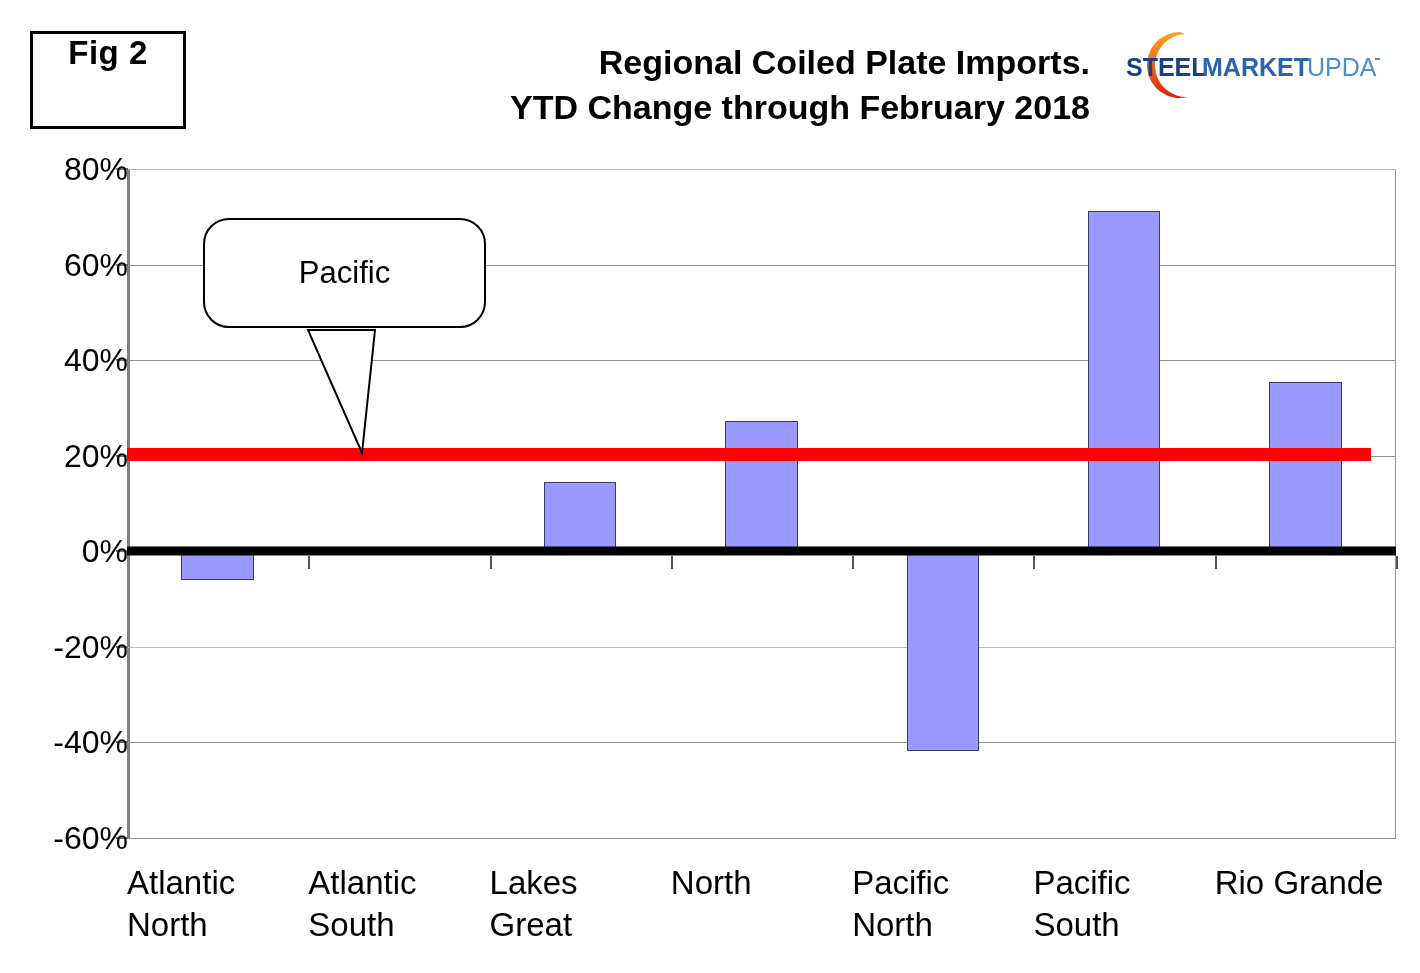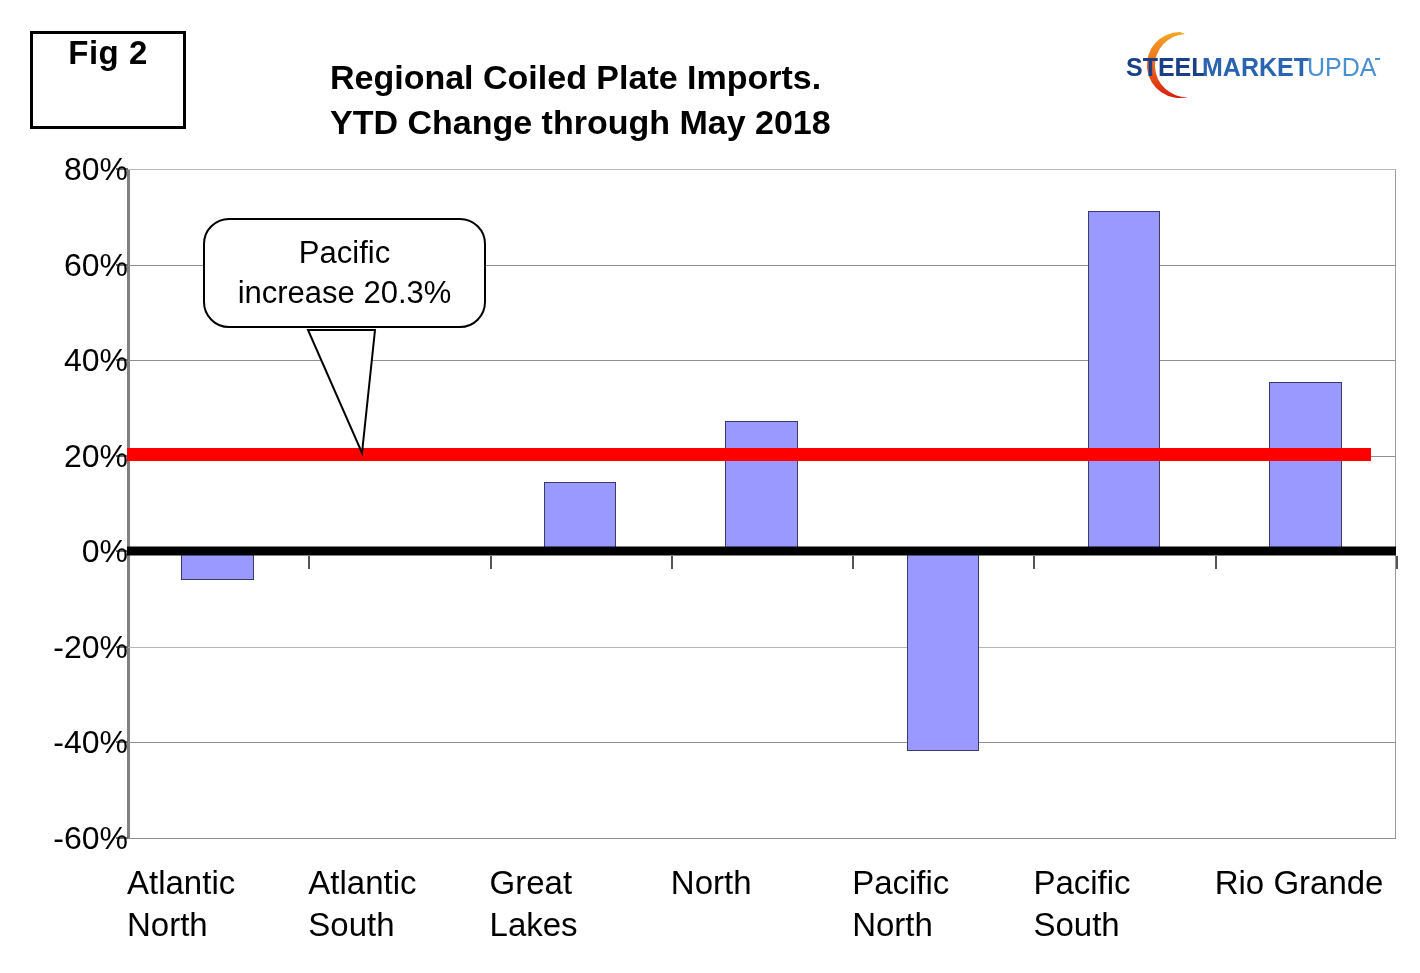--- a/index.html
+++ b/index.html
@@ -34,23 +34,23 @@
   }
   .fig-box-label {
     font-size: 33px;
     font-weight: bold;
     letter-spacing: 0.5px;
   }
 
   .chart-title {
     position: absolute;
     left: 330px;
-    top: 55px;
+    top: 40px;
     width: 760px;
-    text-align: left;
+    text-align: right;
     font-size: 34px;
     font-weight: bold;
     line-height: 1.32;
   }
   .chart-title .line2 { display: block; }
 
   
   .logo {
     position: absolute;
     left: 1120px;
@@ -186,21 +186,21 @@
 <body>
 
 <div id="page">
 
   <div class="fig-box">
     <div class="fig-box-label">Fig 2</div>
   </div>
 
   <div class="chart-title">
     <span>Regional Coiled Plate Imports.</span>
-    <span class="line2">YTD Change through May 2018</span>
+    <span class="line2">YTD Change through February 2018</span>
   </div>
 
   <div class="logo">
     <svg width="260" height="78" viewBox="0 0 260 78" xmlns="http://www.w3.org/2000/svg">
       <defs>
         <linearGradient id="arcgrad" x1="0" y1="0" x2="0" y2="1">
           <stop offset="0%" stop-color="#f6a623"></stop>
           <stop offset="48%" stop-color="#ef6c1f"></stop>
           <stop offset="100%" stop-color="#d41f12"></stop>
         </linearGradient>
@@ -262,22 +262,22 @@
     <div id="labels-layer">
         <div class="cat-label" style="left: 127px; width: 181.286px;">
           <span>Atlantic</span>
           <span>North</span>
         </div>
         <div class="cat-label" style="left: 308.286px; width: 181.286px;">
           <span>Atlantic</span>
           <span>South</span>
         </div>
         <div class="cat-label" style="left: 489.571px; width: 181.286px;">
+          <span>Lakes</span>
           <span>Great</span>
-          <span>Lakes</span>
         </div>
         <div class="cat-label" style="left: 670.857px; width: 181.286px;">
           <span>North</span>
         </div>
         <div class="cat-label" style="left: 852.143px; width: 181.286px;">
           <span>Pacific</span>
           <span>North</span>
         </div>
         <div class="cat-label" style="left: 1033.43px; width: 181.286px;">
           <span>Pacific</span>
@@ -288,16 +288,15 @@
         </div>
       </div>
   </div>
 
   <svg class="callout-tail" viewBox="0 0 320 260" xmlns="http://www.w3.org/2000/svg">
     <polygon points="118,120 185,120 172,243" fill="#ffffff" stroke="#000000" stroke-width="2"></polygon>
   </svg>
 
   <div class="callout">
     <span>Pacific</span>
-    <span>increase 20.3%</span>
   </div>
 
 </div>
 
 </body></html>

